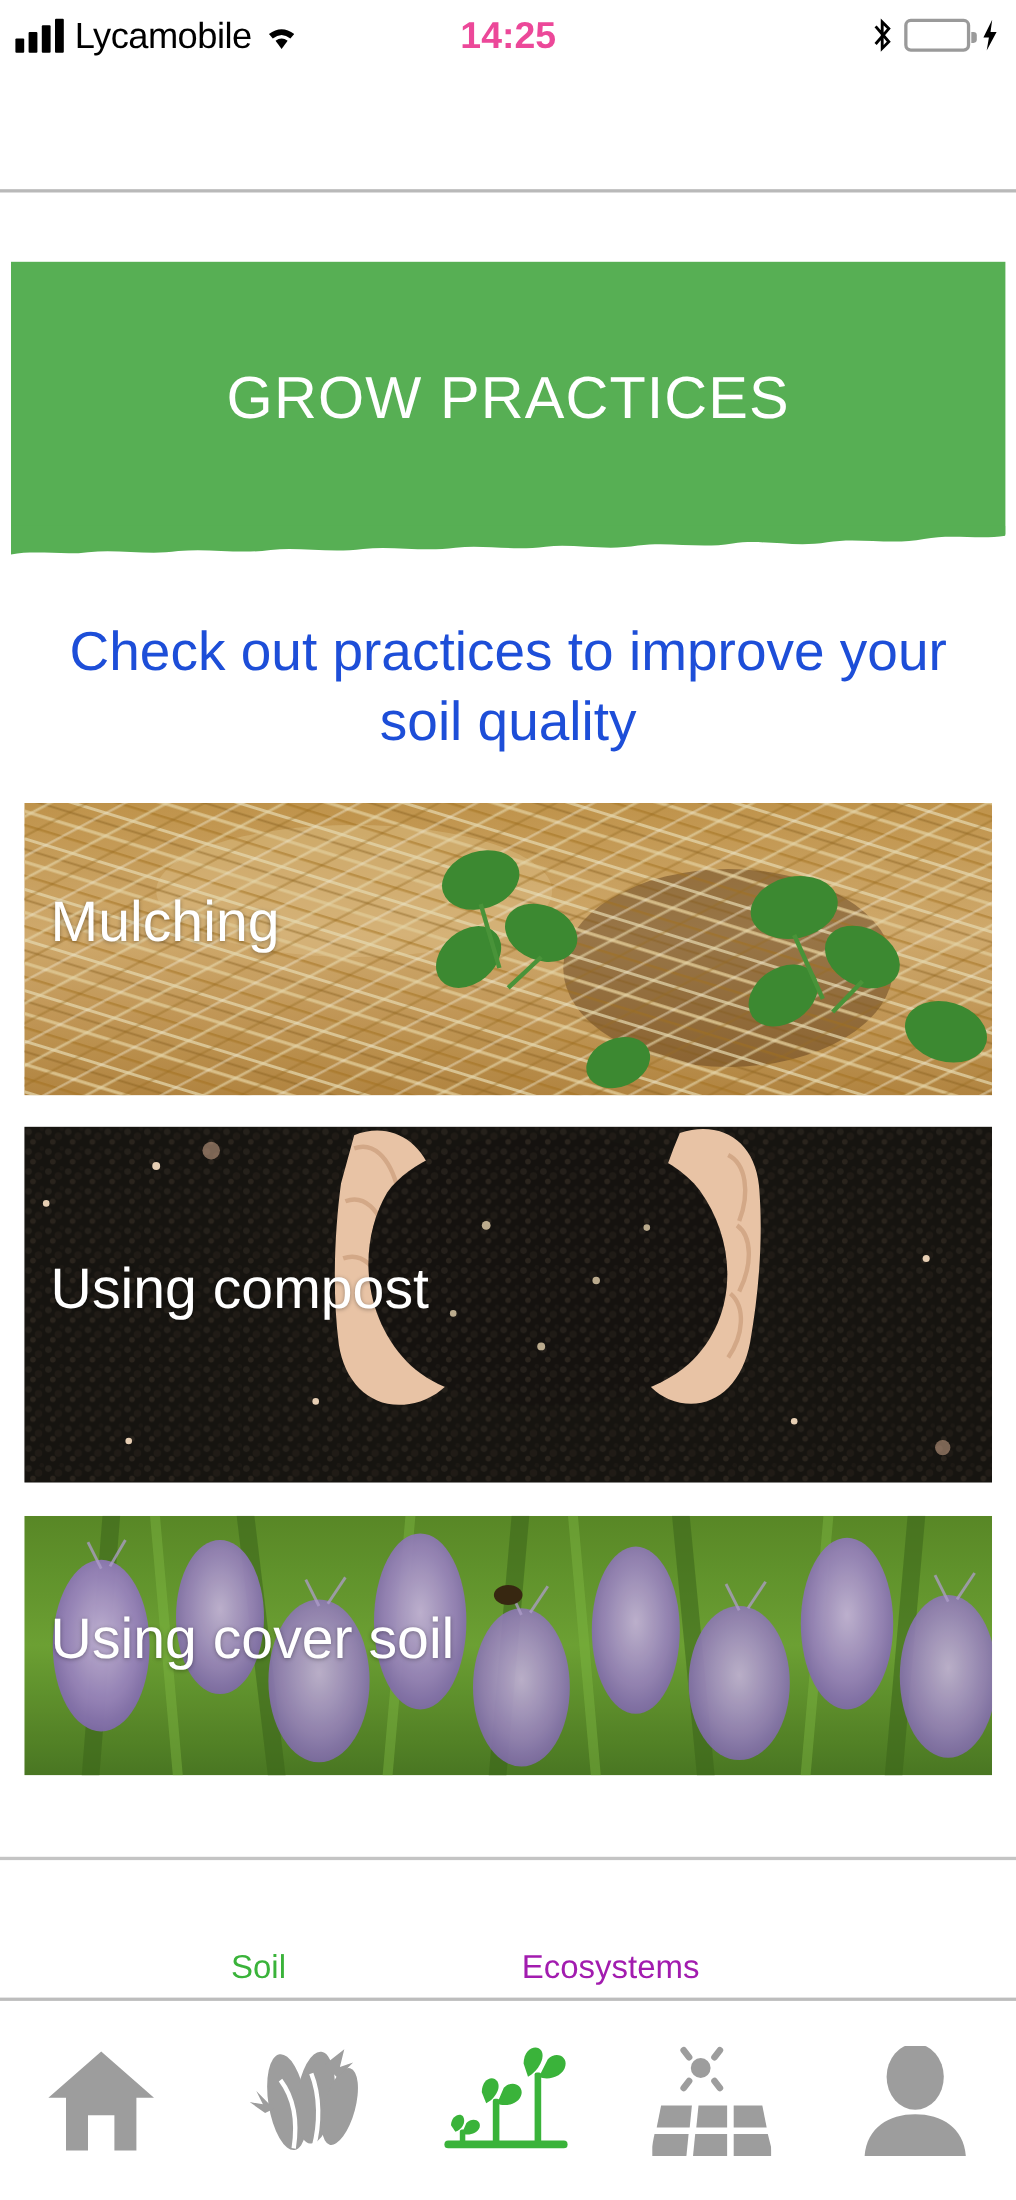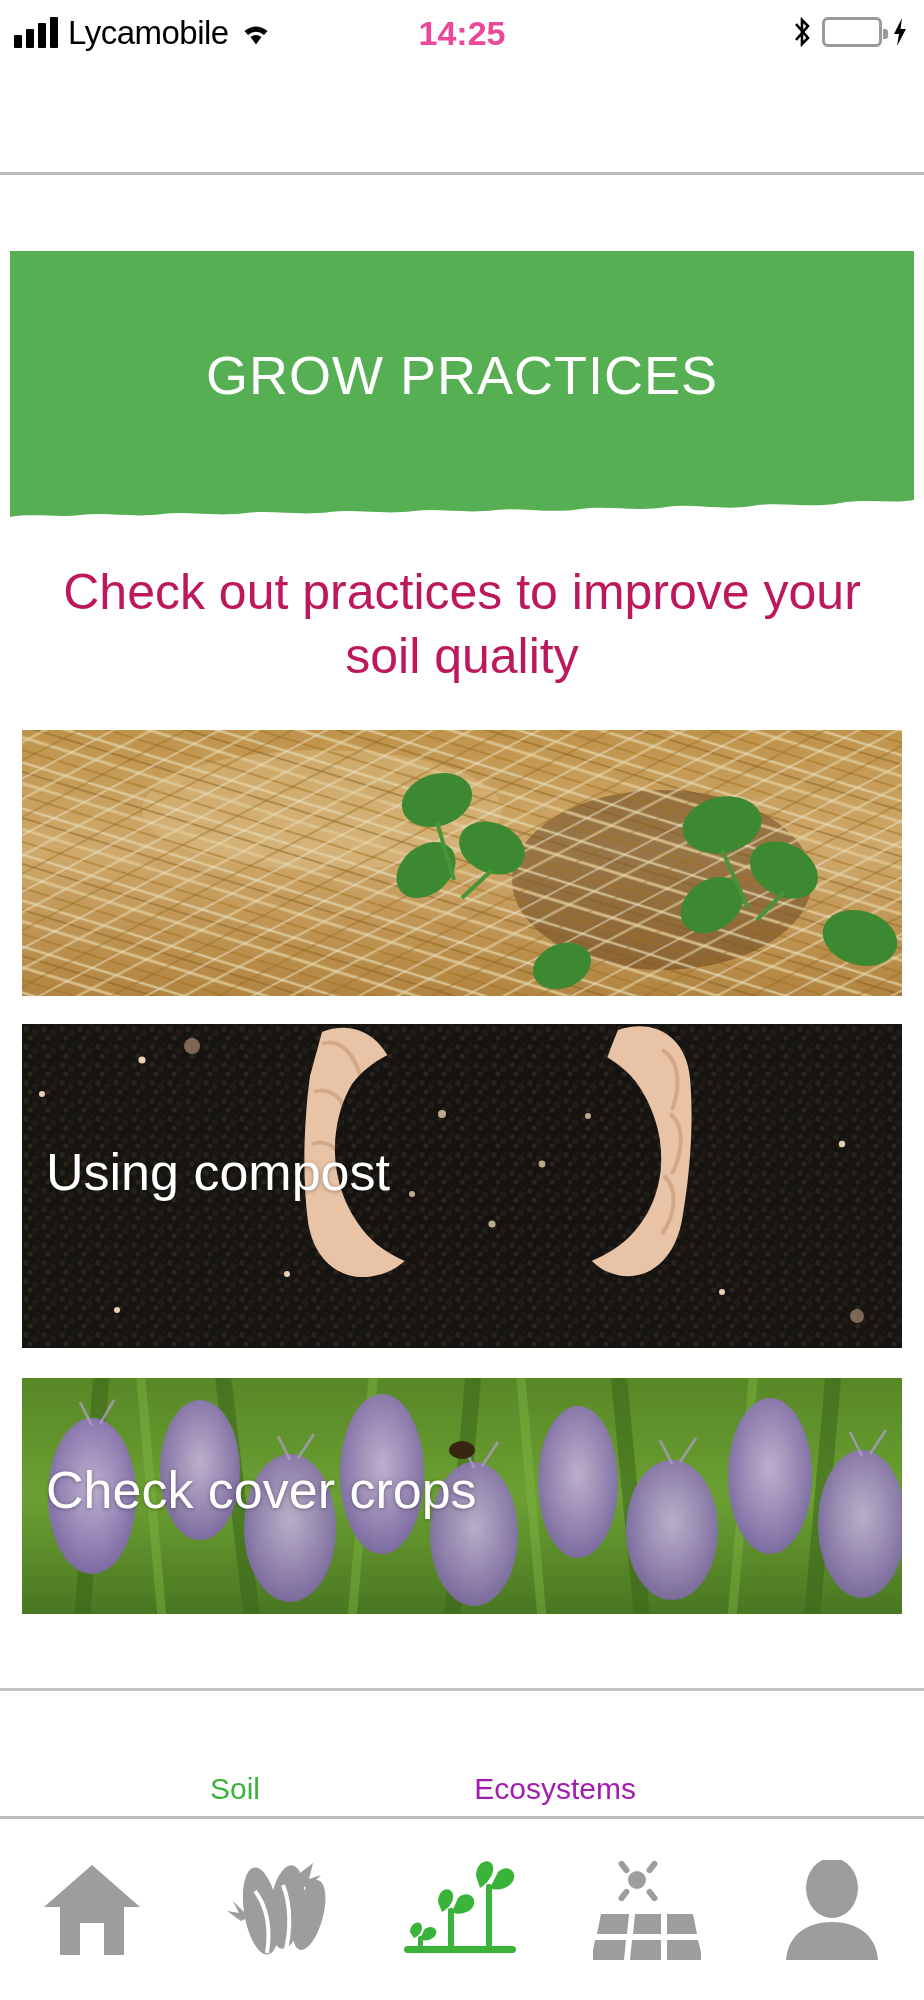--- a/index.html
+++ b/index.html
@@ -59,21 +59,21 @@
 
   
   .top-rule {
     position: absolute; top: 172px; left: 0;
     width: 924px; height: 3px; background: #b9b9b9;
   }
 
   
   .banner {
     position: absolute; top: 238px; left: 10px;
-    width: 904px; height: 268px; margin-top: 13px;
+    width: 904px; height: 268px;
   }
   .banner-body {
     position: absolute; top: 0; left: 0;
     width: 904px; height: 248px;
     background: #57af54;
   }
   .banner-torn {
     position: absolute; top: 240px; left: 0;
     width: 904px; height: 32px;
   }
@@ -82,21 +82,21 @@
     width: 904px; height: 248px;
     display: flex; align-items: center; justify-content: center;
     color: #ffffff; font-size: 54px; letter-spacing: 1px;
     font-family: "Liberation Sans", sans-serif;
   }
 
   
   .subtitle {
     position: absolute; top: 560px; left: 40px;
     width: 844px;
-    text-align: center; color: #be185d;
+    text-align: center; color: #1d4ed8;
     font-size: 50px; line-height: 64px;
     font-family: "Liberation Sans", sans-serif;
   }
 
   
   .card {
     position: absolute; left: 22px; width: 880px;
     overflow: hidden;
   }
   .card-label {
@@ -236,20 +236,21 @@
         <ellipse cx="540" cy="236" rx="30" ry="22" transform="rotate(-22 540 236)"></ellipse>
       </g>
       <g stroke="#4d9a3c" stroke-width="4" fill="none">
         <path d="M415 92 L432 150"></path>
           <path d="M470 140 L440 168"></path>
           <path d="M700 120 L726 178"></path>
         <path d="M762 162 L735 190"></path>
       </g>
       <rect width="880" height="266" fill="#000" opacity=".04"></rect>
     </svg>
+    <div class="card-label" style="top:78px">Mulching</div>
   </div>
 
   <div class="card" id="card-compost">
     <svg class="art" viewBox="0 0 880 324" preserveAspectRatio="none">
       <defs>
         <pattern id="soilpat" width="18" height="18" patternUnits="userSpaceOnUse">
           <rect width="18" height="18" fill="#1a1713"></rect>
           <circle cx="4" cy="5" r="3" fill="#2e2822"></circle>
           <circle cx="13" cy="9" r="3.4" fill="#27211b"></circle>
           <circle cx="8" cy="14" r="2.6" fill="#342c24"></circle>
@@ -349,21 +350,21 @@
         <path d="M452 90 L440 64"></path>
           <path d="M460 88 L476 64"></path>
         <path d="M650 86 L638 62"></path>
           <path d="M658 84 L674 60"></path>
         <path d="M840 78 L828 54"></path>
           <path d="M848 76 L864 52"></path>
       </g>
       <ellipse cx="440" cy="72" rx="13" ry="9" fill="#3a2a12"></ellipse>
       <rect width="880" height="236" fill="#000" opacity=".05"></rect>
     </svg>
-    <div class="card-label" style="top:82px">Check cover crops</div>
+    <div class="card-label" style="top:82px">Using cover soil</div>
   </div>
 
   <div class="bottom-rule"></div>
 
   <div class="section-labels">
     <div class="sec-label sec-soil">Soil</div>
     <div class="sec-label sec-eco">Ecosystems</div>
   </div>
 
   <nav class="navbar">

